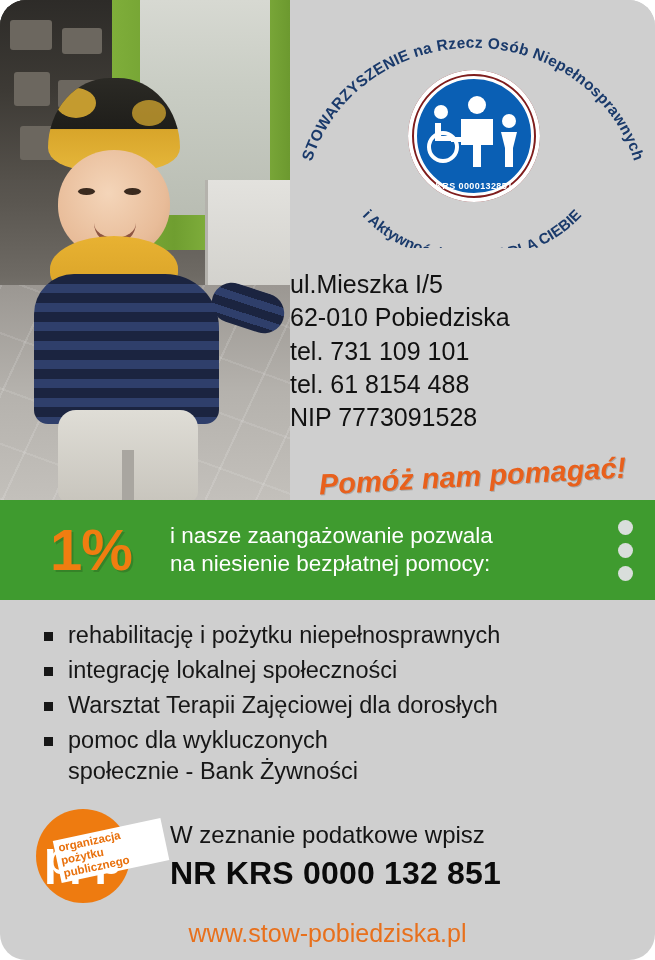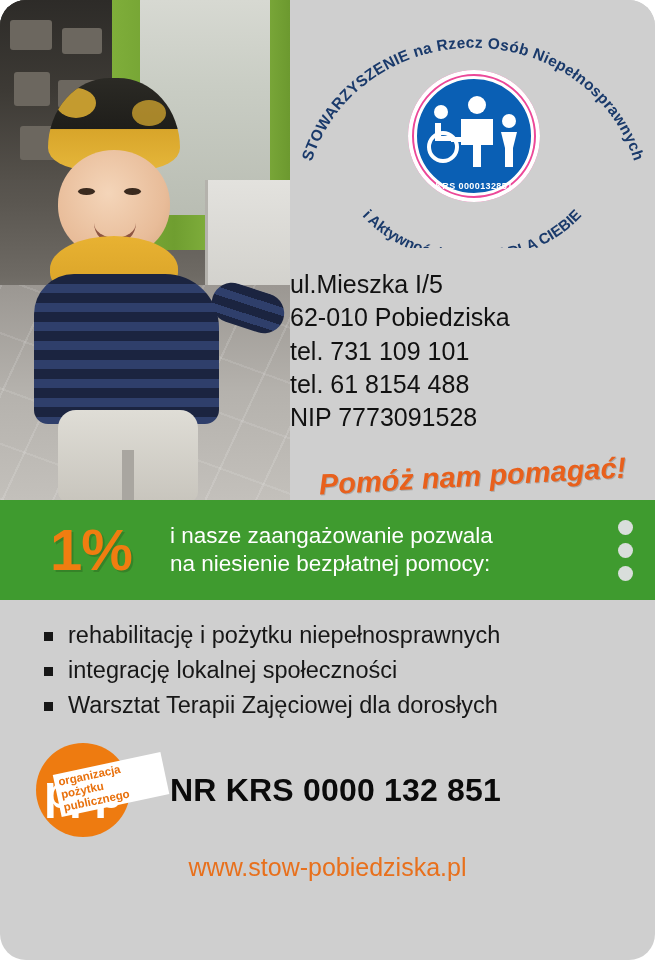--- a/index.html
+++ b/index.html
@@ -239,21 +239,21 @@
     font-weight: bold;
     fill: #1a3a6b;
   }
   .logo-circle {
     position: absolute;
     left: 118px;
     top: 62px;
     width: 132px;
     height: 132px;
     border-radius: 50%;
-    background: #ec4899;
+    background: #7f1d1d;
     box-shadow: 0 0 0 4px #ffffff inset;
     text-decoration: underline;
   }
   .logo-inner {
     position: absolute;
     inset: 6px;
     border-radius: 50%;
     background: #0a5fb4;
     border: 3px solid #ffffff;
   }
@@ -515,30 +515,33 @@
       <span></span>
       <span></span>
       <span></span>
     </div>
   </div>
 
   <div class="list">
     <div class="list-item">rehabilitację i pożytku niepełnosprawnych</div>
     <div class="list-item">integrację lokalnej społeczności</div>
     <div class="list-item">Warsztat Terapii Zajęciowej dla dorosłych</div>
+    <div class="list-item" style="white-space:pre-line;">pomoc dla wykluczonych
+społecznie - Bank Żywności</div>
   </div>
 
   <div class="footer">
     <div class="opp-logo">
       <div class="opp-circle"></div>
       <div class="opp-ppp">ppp</div>
       <div class="opp-band">
         <div>organizacja</div>
         <div>pożytku publicznego</div>
       </div>
     </div>
     <div class="footer-text">
+      <div class="footer-line1">W zeznanie podatkowe wpisz</div>
       <div class="footer-line2">NR KRS 0000 132 851</div>
     </div>
   </div>
 
   <div class="website">www.stow-pobiedziska.pl</div>
 </div>
 
 </body></html>

